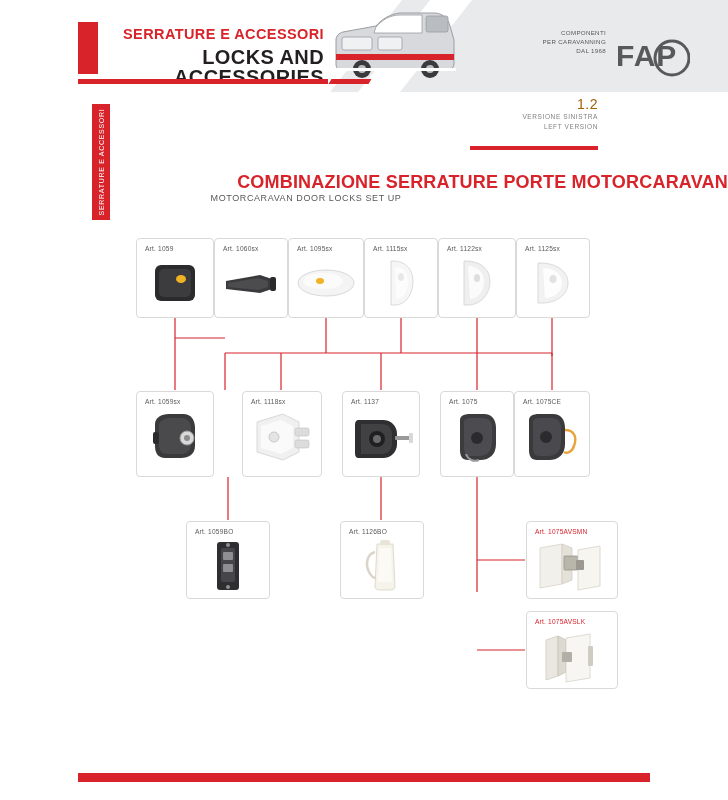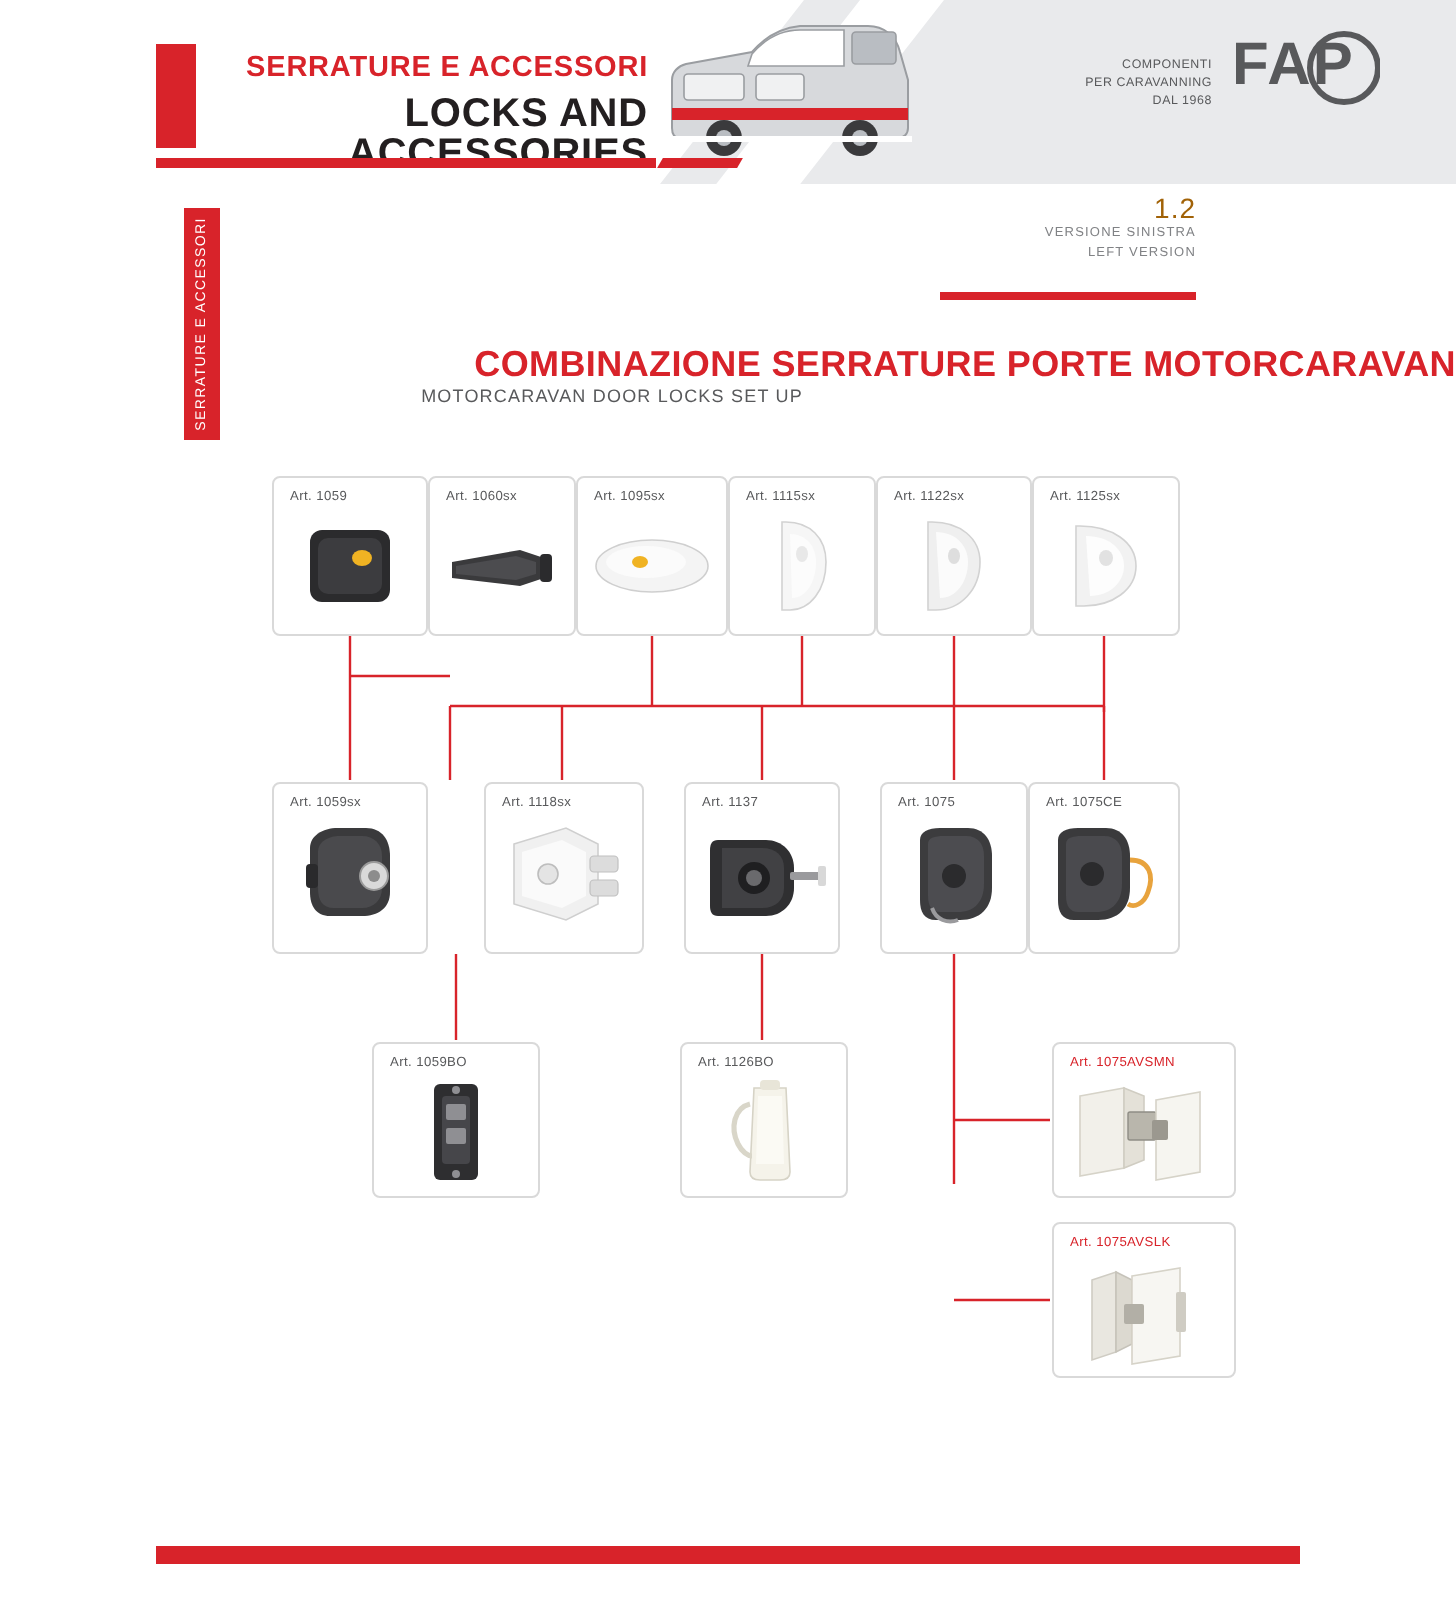--- a/index.html
+++ b/index.html
@@ -93,21 +93,21 @@
     position: absolute;
     right: 122px; top: 28px;
     text-align: right;
     font-size: 6.2px;
     color: #58595b;
     line-height: 9px;
     letter-spacing: 0.3px;
   }
   .fap-logo {
     position: absolute;
-    right: 38px; top: 8px;
+    right: 38px; top: 32px;
     width: 76px; height: 52px; text-align: center;
   }
 
   
   .side-tab {
     position: absolute;
     left: 92px; top: 104px;
     width: 18px; height: 116px;
     background: #d8232a;
   }

